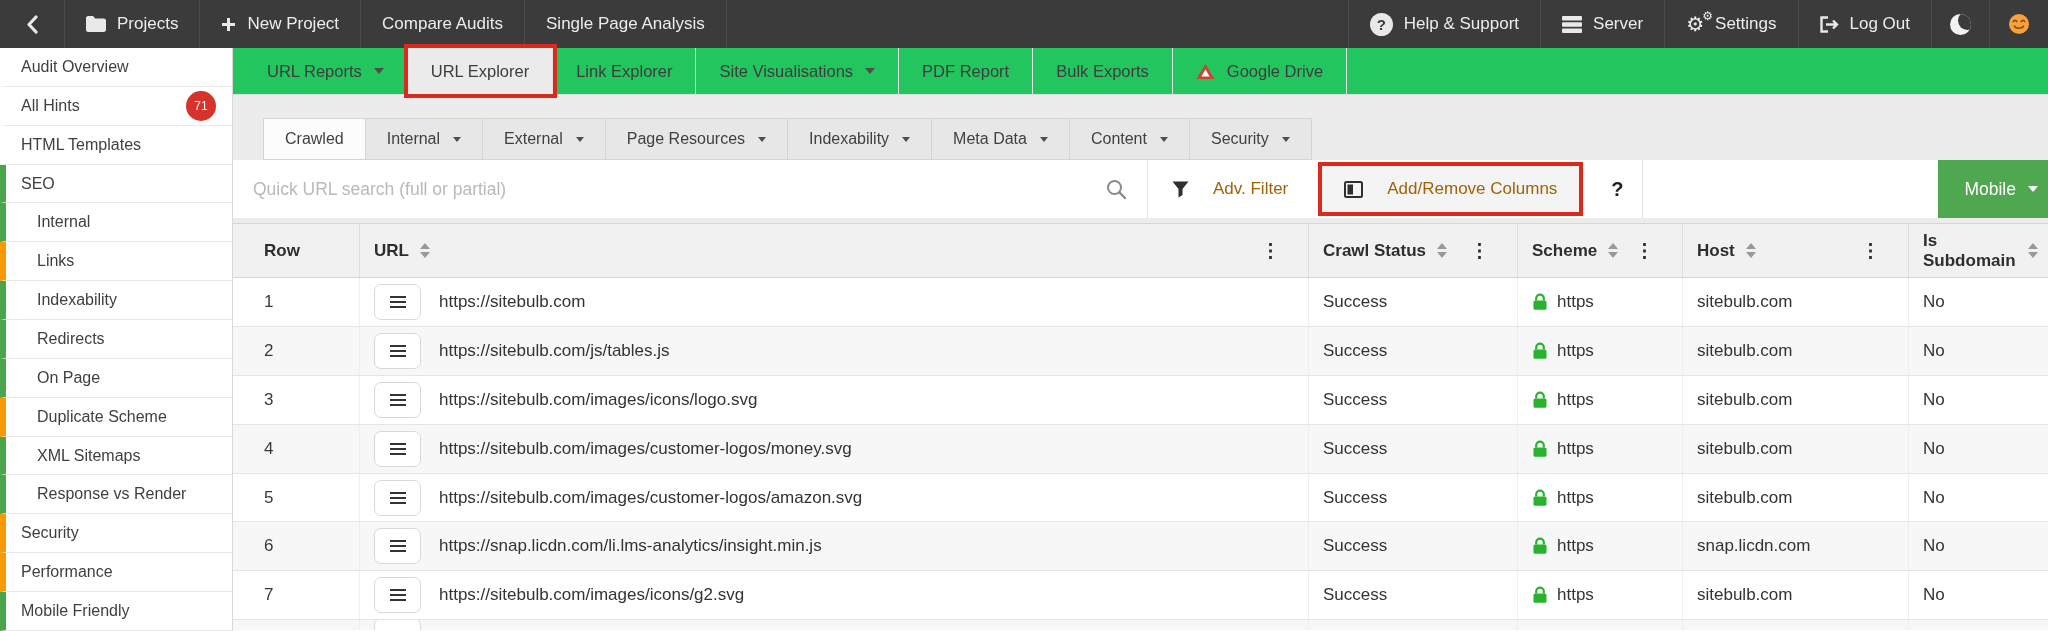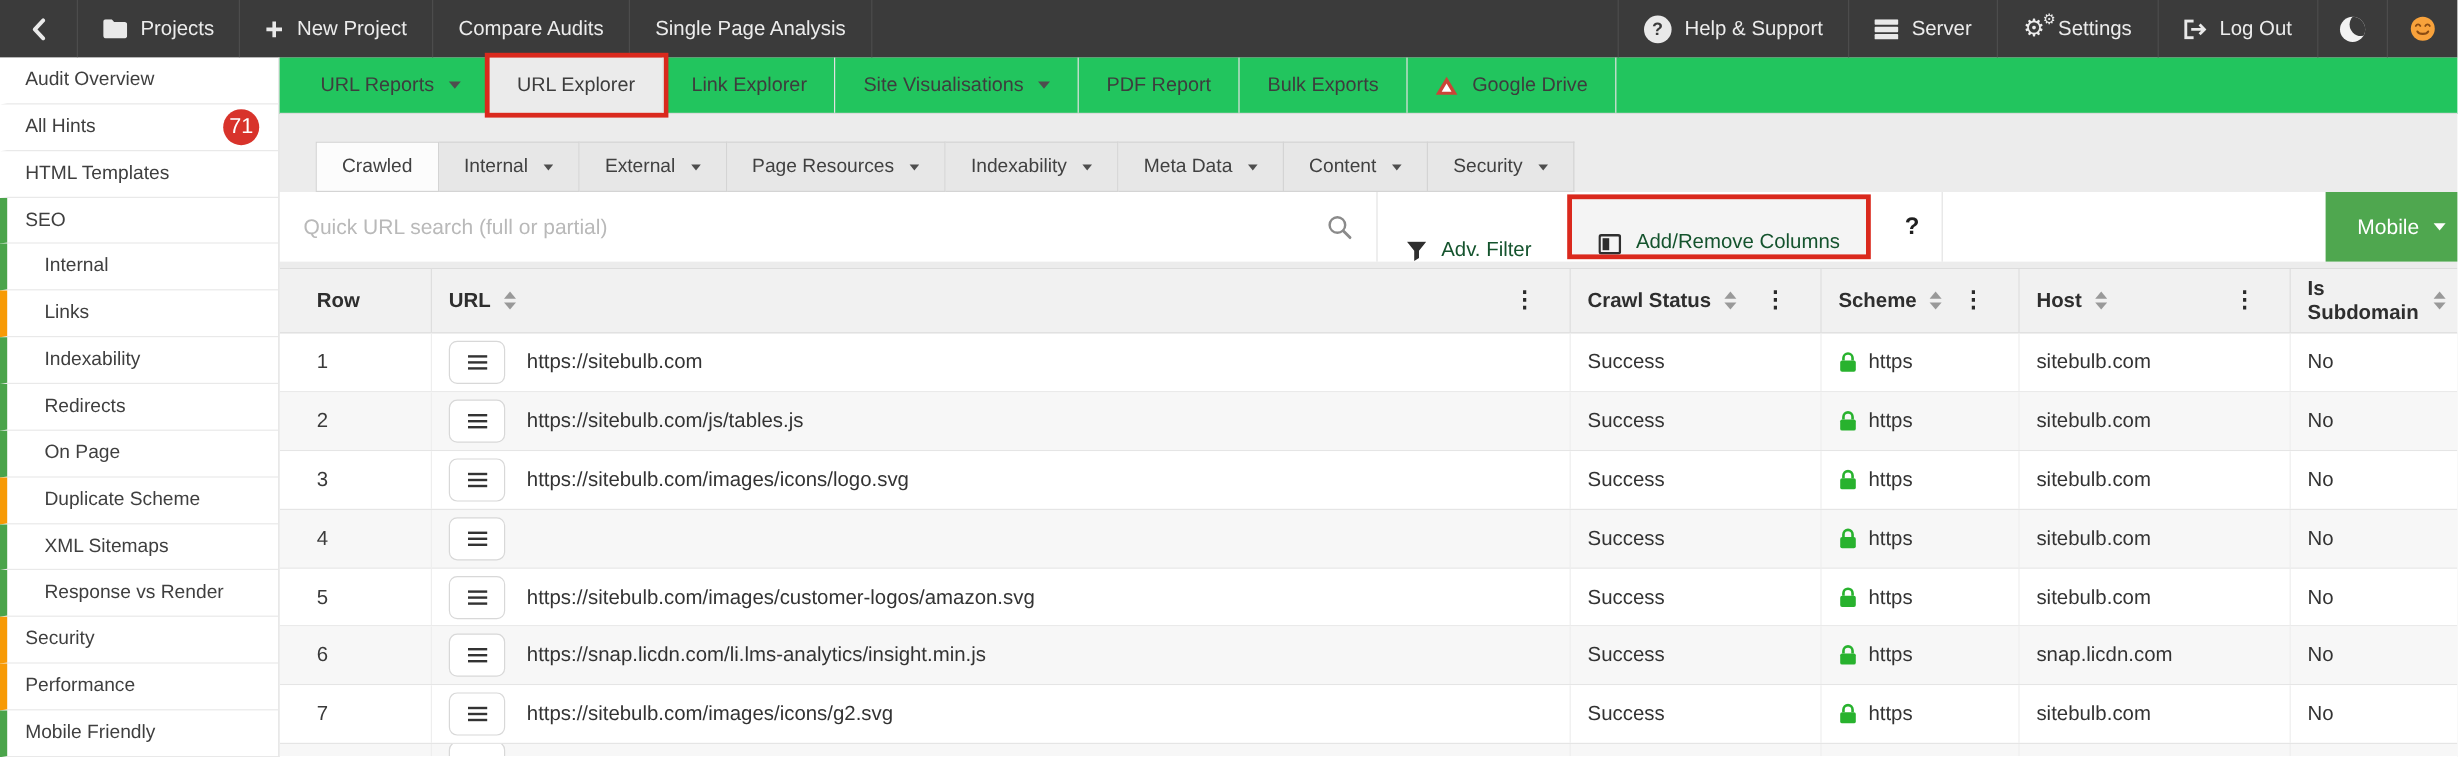--- a/index.html
+++ b/index.html
@@ -20,21 +20,21 @@
 
   
   .content{display:flex;height:583px}
 
   
   .sidebar{width:233px;background:#fff;border-right:1px solid #d9d9d9;flex-shrink:0}
   .sb-item{height:38.87px;display:flex;align-items:center;padding-left:15px;border-bottom:1px solid #e9e9e9;border-left:6px solid transparent;font-size:16px;color:#3f3f3f;cursor:pointer;white-space:nowrap}
   .sb-item.child{padding-left:31px}
   .sb-item.c-green{border-left-color:#4aa44a}
   .sb-item.c-orange{border-left-color:#f79a05}
-  .badge{margin-left:auto;margin-right:16px;background:#d8332b;color:#fff;min-width:30px;height:30px;border-radius:50%;display:flex;align-items:center;justify-content:center;font-size:18px}
+  .badge{margin-left:auto;margin-right:16px;background:#d8332b;color:#fff;min-width:30px;height:30px;border-radius:50%;display:flex;align-items:center;justify-content:center;font-size:12px}
 
   
   .main{flex:1;display:flex;flex-direction:column;min-width:0}
   .report-tabs{height:47px;background:#22c55e;border-bottom:1px solid #dcdcdc;display:flex;align-items:stretch;padding-left:11px;font-size:16.5px;color:#3d3d3d}
   .rt-tab{display:flex;align-items:center;gap:12px;padding:0 23px;border-right:1px solid #e2e2e2;cursor:pointer;white-space:nowrap;position:relative}
   .rt-tab.active{background:#ebebeb;box-shadow:0 0 0 4px #da291d;z-index:3}
   .caret{width:0;height:0;border-left:5px solid transparent;border-right:5px solid transparent;border-top:6px solid #4e4e4e}
 
   .main-body{flex:1;background:#ececec;display:flex;flex-direction:column;overflow:hidden}
 
@@ -43,21 +43,21 @@
   .f-tab{display:flex;align-items:center;gap:13px;padding:0 21px;background:#e7e7e7;border:1px solid #d4d4d4;border-left:none;font-size:16px;color:#414141;cursor:pointer;white-space:nowrap}
   .f-tab:first-child{border-left:1px solid #d4d4d4}
   .f-tab.active{background:#fcfcfc}
   .f-tab .caret{border-top-width:5px;border-left-width:4.5px;border-right-width:4.5px}
 
   
   .toolbar{height:58px;background:#fff;display:flex;align-items:center}
   .search-wrap{width:915px;height:100%;display:flex;align-items:center;padding:0 20px;border-right:1px solid #e3e3e3}
   .search-input{flex:1;border:none;outline:none;font-size:17.5px;color:#333;background:transparent}
   .search-input::placeholder{color:#b9b9b9}
-  .tool-btn{height:100%;display:flex;align-items:flex-end;gap:12px;padding:0 24px;font-size:17px;color:#14532d;cursor:pointer;white-space:nowrap}
+  .tool-btn{height:100%;display:flex;align-items:center;gap:24px;padding:0 24px;font-size:17px;color:#a16207;cursor:pointer;white-space:nowrap}
   .add-remove{background:#f4f4f4;height:46px;margin:0 14px 0 10px;box-shadow:0 0 0 4px #da291d;padding:0 22px}
   .help-q{font-size:20px;font-weight:700;color:#1f1f1f;padding:0 18px;border-right:1px solid #e3e3e3;height:100%;display:flex;align-items:center;cursor:pointer}
   .export-btn{margin-left:auto;margin-right:-16px;background:#4fa74f;color:#fff;height:100%;display:flex;align-items:center;gap:12px;padding:0 26px;font-size:17.5px;cursor:pointer}
   .export-btn .caret{border-top-color:#fff}
 
   
   .table{margin-top:5px;background:#fff;flex:1;display:flex;flex-direction:column;overflow:hidden}
   .thead,.trow{display:grid;grid-template-columns:127px 949px 209px 165px 226px 1fr}
   .thead{height:55px;background:#f1f1f1;border-top:1px solid #d6d6d6;border-bottom:1px solid #d6d6d6;font-weight:700;font-size:17px;color:#2e2e2e}
   .th{display:flex;align-items:center;padding:0 10px 0 14px;border-right:1px solid #dedede}
@@ -398,20 +398,21 @@
           <div class="td">sitebulb.com</div>
           <div class="td">No</div>
         </div>
 
         <div class="trow even">
           <div class="td row-col">4</div>
           <div class="td url-cell">
               <button class="menu-btn">
                 <span class="burger"></span>
               </button>
+              <span>https://sitebulb.com/images/customer-logos/money.svg</span>
             </div>
           <div class="td">Success</div>
           <div class="td scheme-cell">
               <svg width="16" height="18" viewBox="0 0 16 18">
                 <path d="M4.2 7.5V5.4a3.8 3.8 0 017.6 0v2.1" fill="none" stroke="#28b22e" stroke-width="2.2"></path>
                 <rect x="1.5" y="7.5" width="13" height="9.3" rx="1.6" fill="#28b22e"></rect>
               </svg>
               <span>https</span>
             </div>
           <div class="td">sitebulb.com</div>

